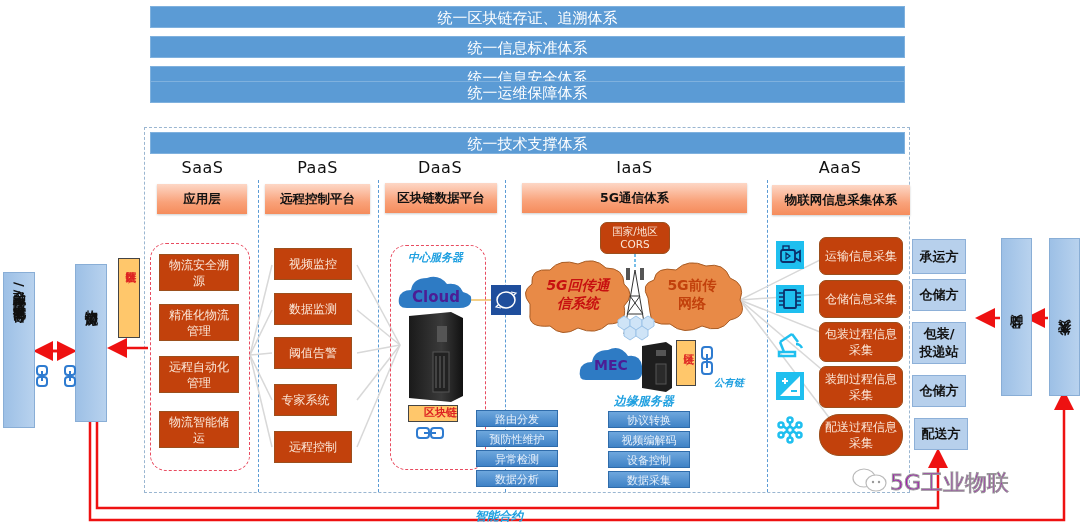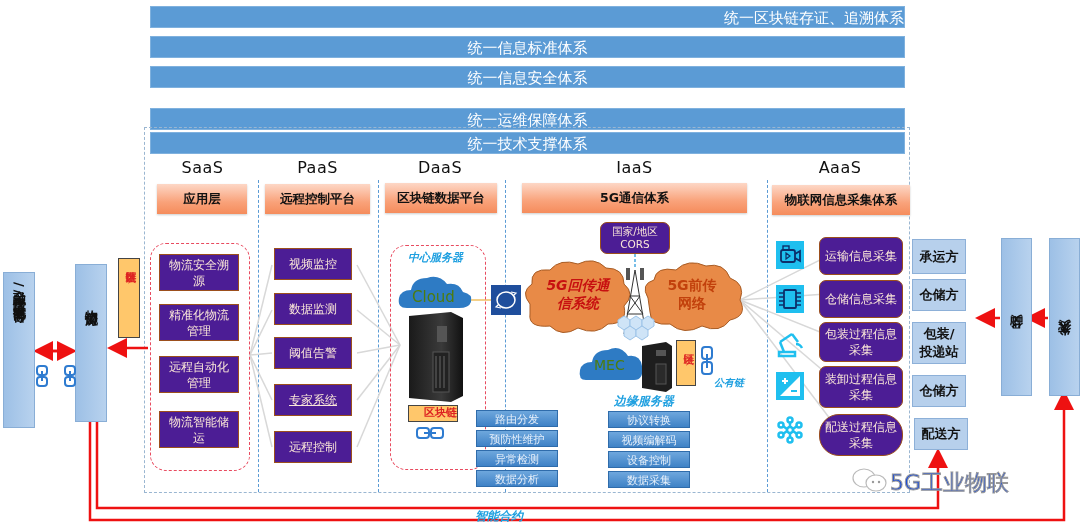--- a/index.html
+++ b/index.html
@@ -24,21 +24,21 @@
     font-family: "DejaVu Sans", sans-serif; letter-spacing: 0.5px;
   }
   .layer-head {
     position: absolute; height: 30px;
     background: linear-gradient(#fdd7c6, #f9a27a 60%, #f58c5c);
     color: #111; font-weight: bold; font-size: 12.5px; line-height: 30px; text-align: center;
     box-shadow: 0 1px 2px rgba(0,0,0,0.2);
   }
 
   .orange-box {
-    position: absolute; background: #4c1d95; border: 1.5px solid #9c4f1d;
+    position: absolute; background: #c2410c; border: 1.5px solid #9c4f1d;
     color: #fbe7d8; font-size: 12px; text-align: center;
     display: flex; align-items: center; justify-content: center; line-height: 16px;
     padding: 0 4px;
   }
   .orange-round { border-radius: 7px; }
 
   .red-dash-round { position: absolute; border: 1.5px dashed #e84a5f; border-radius: 16px; }
 
   .blue-cell {
     position: absolute; width: 82px; height: 17px;
@@ -65,33 +65,33 @@
 
   .chain { position: absolute; }
   .chip-label {
     position: absolute; background: #ffc76b; border: 1.5px solid #444; color: #d22;
     font-size: 11px; font-weight: bold;
   }
 
   .icon-sq { position: absolute; width: 28px; height: 28px; }
 
   .cloud-text {
-    position: absolute; color: #4d7c0f; font-weight: normal; font-family: "DejaVu Sans", sans-serif;
+    position: absolute; color: #4c1d95; font-weight: bold; font-family: "DejaVu Sans", sans-serif;
   }
   .italic-blue {
     position: absolute; color: #1fa0e0; font-style: italic; font-weight: bold; font-size: 12px;
   }
 </style>
 </head>
 <body>
 
-<div class="banner" style="top:6px;text-align:right;">统一区块链存证、追溯体系</div>
+<div class="banner" style="top:6px;">统一区块链存证、追溯体系</div>
 <div class="banner" style="top:36px;">统一信息标准体系</div>
 <div class="banner" style="top:66px;">统一信息安全体系</div>
-<div class="banner" style="top:108px;">统一运维保障体系</div>
+<div class="banner" style="top:81px;">统一运维保障体系</div>
 
 <div class="frame" style="left:144px; top:127px; width:766px; height:366px;"></div>
 <div class="banner" style="top:132px; left:150px; width:755px;">统一技术支撑体系</div>
 
 <div class="vdash" style="left:258px; top:180px; height:312px;"></div>
 <div class="vdash" style="left:378px; top:180px; height:312px;"></div>
 <div class="vdash" style="left:505px; top:180px; height:312px;"></div>
 <div class="vdash" style="left:767px; top:180px; height:312px;"></div>
 
 <div class="layer-title" style="left:155px; top:158px; width:95px;">SaaS</div>
@@ -171,21 +171,21 @@
 
 <div class="red-dash-round" style="left:150px; top:243px; width:100px; height:228px;"></div>
 <div class="orange-box" style="left:159px; top:254px; width:80px; height:37px;">物流安全溯源</div>
 <div class="orange-box" style="left:159px; top:304px; width:80px; height:37px;">精准化物流管理</div>
 <div class="orange-box" style="left:159px; top:356px; width:80px; height:37px;">远程自动化管理</div>
 <div class="orange-box" style="left:159px; top:411px; width:80px; height:37px;">物流智能储运</div>
 
 <div class="orange-box" style="left:274px; top:248px; width:78px; height:32px;">视频监控</div>
 <div class="orange-box" style="left:274px; top:293px; width:78px; height:32px;">数据监测</div>
 <div class="orange-box" style="left:274px; top:337px; width:78px; height:32px;">阈值告警</div>
-<div class="orange-box" style="left:274px; top:384px; width:78px; height:32px;text-decoration:underline;">专家系统</div>
+<div class="orange-box" style="left:274px; top:384px; width:63px; height:32px;">专家系统</div>
 <div class="orange-box" style="left:274px; top:431px; width:78px; height:32px;">远程控制</div>
 
 <div class="red-dash-round" style="left:390px; top:245px; width:96px; height:225px;"></div>
 <div class="italic-blue" style="left:408px; top:250px; font-size:11px;">中心服务器</div>
 <svg class="abs" style="left:397px; top:272px;" width="76" height="40">
   <path d="M10,36 Q0,36 2,26 Q4,18 14,18 Q16,6 30,6 Q42,2 50,12 Q62,10 66,20 Q76,22 74,30 Q72,36 62,36 Z" fill="#2e7bc4"></path>
 </svg>
 <div class="cloud-text" style="left:412px; top:288px; font-size:15px;">Cloud</div>
 <svg class="abs" style="left:405px; top:312px;" width="60" height="92">
   <defs>
@@ -368,13 +368,13 @@
 <div class="vtext flip" style="left:1056px; top:292px; height:54px;">发货人</div>
 
 <div class="italic-blue" style="left:475px; top:508px; font-size:12px;">智能合约</div>
 
 <svg class="abs" style="left:850px; top:466px;" width="40" height="28">
   <ellipse cx="14" cy="12" rx="11" ry="9" fill="#fff" stroke="#bbb" stroke-width="1.2"></ellipse>
   <ellipse cx="26" cy="17" rx="10" ry="8" fill="#fff" stroke="#bbb" stroke-width="1.2"></ellipse>
   <circle cx="23" cy="16" r="1.2" fill="#999"></circle>
     <circle cx="29" cy="16" r="1.2" fill="#999"></circle>
 </svg>
-<div class="abs" style="left:890px; top:468px; font-size:22px; color:#1d4ed8; -webkit-text-stroke:1px #999; font-family:'DejaVu Sans', sans-serif;">5G工业物联</div>
+<div class="abs" style="left:890px; top:468px; font-size:22px; color:#a21caf; -webkit-text-stroke:1px #999; font-family:'DejaVu Sans', sans-serif;">5G工业物联</div>
 
 </body></html>

